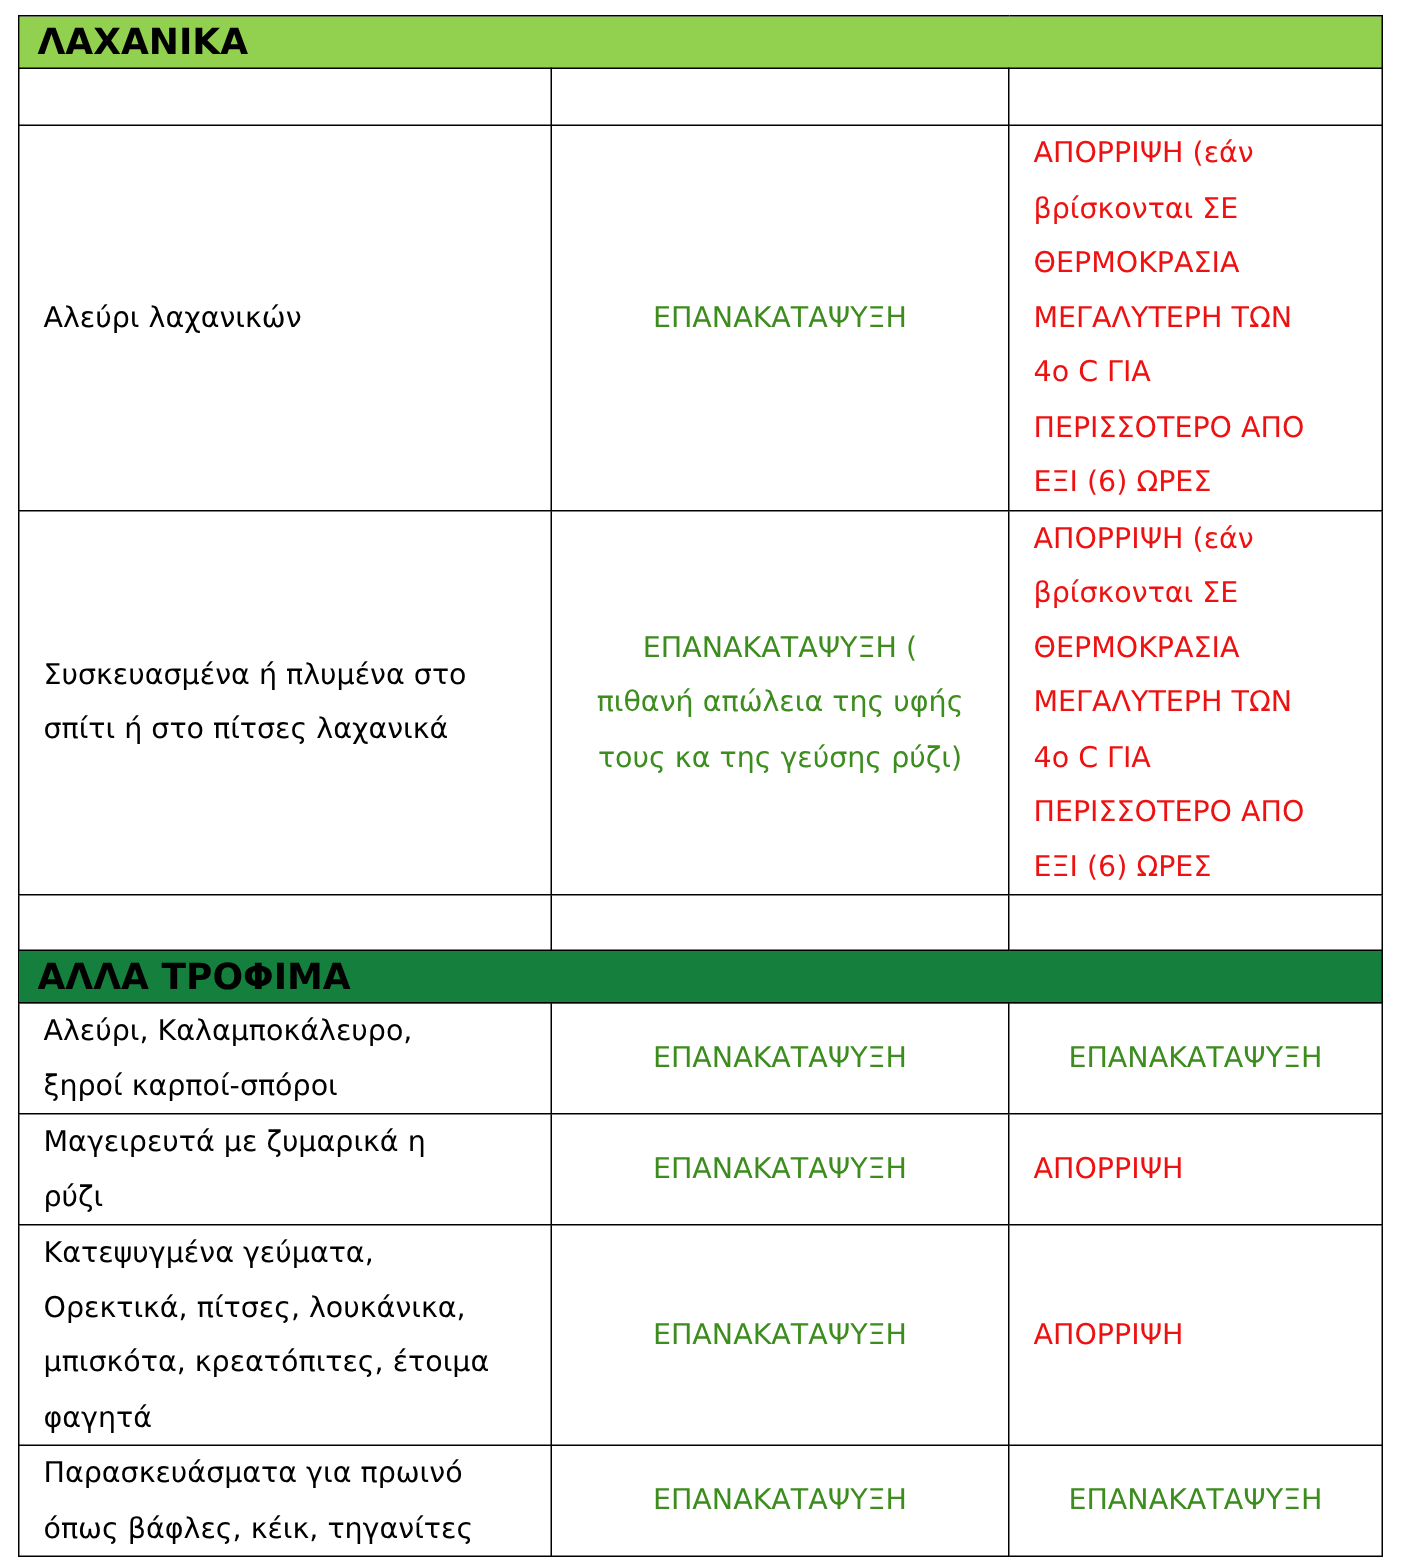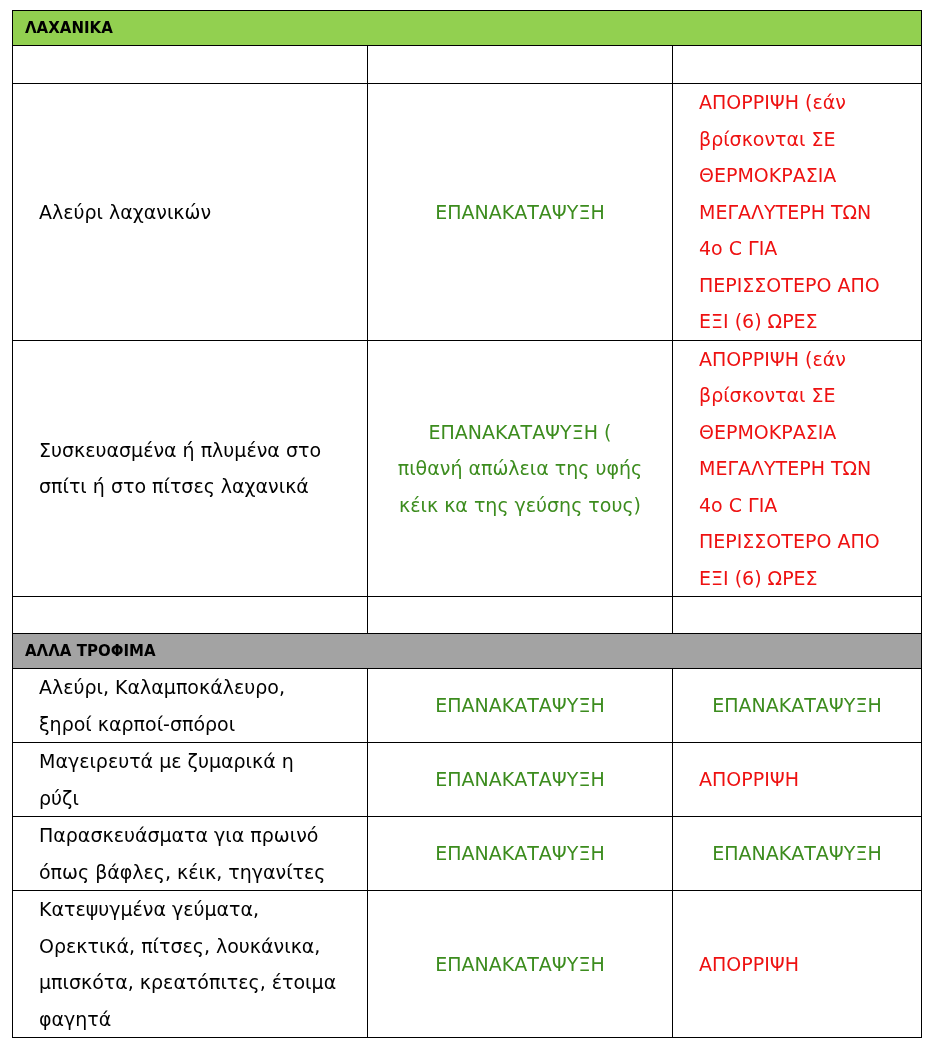--- a/index.html
+++ b/index.html
@@ -1,23 +1,23 @@
 <!DOCTYPE html>
 <html><head>
 <meta charset="utf-8">
 <style>
   html, body { margin:0; padding:0; background:#ffffff; }
   body { width:949px; height:1044px; position:relative; overflow:hidden;
          font-family:"DejaVu Sans", sans-serif; }
   .tbl { position:absolute; left:12px; top:10px; width:909px; border-collapse:collapse; table-layout:fixed; }
-  .tbl td { border:1.5px solid #000; padding:0 26px; vertical-align:middle;
+  .tbl td { border:1.5px solid #000; padding:0 16px; vertical-align:middle;
             font-size:19px; line-height:36.5px; color:#000; }
-  .sec td { font-weight:bold; font-size:15px; padding:0 12px; line-height:34px;margin-left:14px; }
+  .sec td { font-weight:bold; font-size:24px; padding:0 12px; line-height:34px;margin-left:14px; }
   .sec-green td { background:#92d050; }
-  .sec-blue td { background:#a3a3a3; }
+  .sec-blue td { background:#15803d; }
   .green { color:#3c8c1e !important;text-align:center; }
   .red { color:#ee1111 !important; }
   col.c1 { width:355px; } col.c2 { width:305px; } col.c3 { width:249px; }
   .pre { white-space:pre-line; }
 </style>
 </head>
 <body>
 
 <table class="tbl">
   <colgroup>
@@ -43,21 +43,21 @@
 ΜΕΓΑΛΥΤΕΡΗ ΤΩΝ
 4ο C ΓΙΑ
 ΠΕΡΙΣΣΟΤΕΡΟ ΑΠΟ
 ΕΞΙ (6) ΩΡΕΣ</td>
     </tr>
     <tr style="height:255px">
       <td class="pre">Συσκευασμένα ή πλυμένα στο
 σπίτι ή στο πίτσες λαχανικά</td>
       <td class="pre green">ΕΠΑΝΑΚΑΤΑΨΥΞΗ (
 πιθανή απώλεια της υφής
-κέικ κα της γεύσης τους)</td>
+τους κα της γεύσης ρύζι)</td>
       <td class="pre red">ΑΠΟΡΡΙΨΗ (εάν
 βρίσκονται ΣΕ
 ΘΕΡΜΟΚΡΑΣΙΑ
 ΜΕΓΑΛΥΤΕΡΗ ΤΩΝ
 4ο C ΓΙΑ
 ΠΕΡΙΣΣΟΤΕΡΟ ΑΠΟ
 ΕΞΙ (6) ΩΡΕΣ</td>
     </tr>
     <tr style="height:37px">
       <td></td>
@@ -72,28 +72,28 @@
 ξηροί καρποί-σπόροι</td>
       <td class="green">ΕΠΑΝΑΚΑΤΑΨΥΞΗ</td>
       <td class="green">ΕΠΑΝΑΚΑΤΑΨΥΞΗ</td>
     </tr>
     <tr style="height:74px">
       <td class="pre">Μαγειρευτά με ζυμαρικά η
 ρύζι</td>
       <td class="green">ΕΠΑΝΑΚΑΤΑΨΥΞΗ</td>
       <td class="red">ΑΠΟΡΡΙΨΗ</td>
     </tr>
-    <tr style="height:74px">
-      <td class="pre">Παρασκευάσματα για πρωινό
-όπως βάφλες,  κέικ, τηγανίτες</td>
-      <td class="green">ΕΠΑΝΑΚΑΤΑΨΥΞΗ</td>
-      <td class="green">ΕΠΑΝΑΚΑΤΑΨΥΞΗ</td>
-    </tr>
     <tr style="height:146px">
       <td class="pre">Κατεψυγμένα γεύματα,
 Ορεκτικά, πίτσες, λουκάνικα,
 μπισκότα, κρεατόπιτες, έτοιμα
 φαγητά</td>
       <td class="green">ΕΠΑΝΑΚΑΤΑΨΥΞΗ</td>
       <td class="red">ΑΠΟΡΡΙΨΗ</td>
     </tr>
+    <tr style="height:74px">
+      <td class="pre">Παρασκευάσματα για πρωινό
+όπως βάφλες,  κέικ, τηγανίτες</td>
+      <td class="green">ΕΠΑΝΑΚΑΤΑΨΥΞΗ</td>
+      <td class="green">ΕΠΑΝΑΚΑΤΑΨΥΞΗ</td>
+    </tr>
   </tbody>
 </table>
 
 </body></html>

